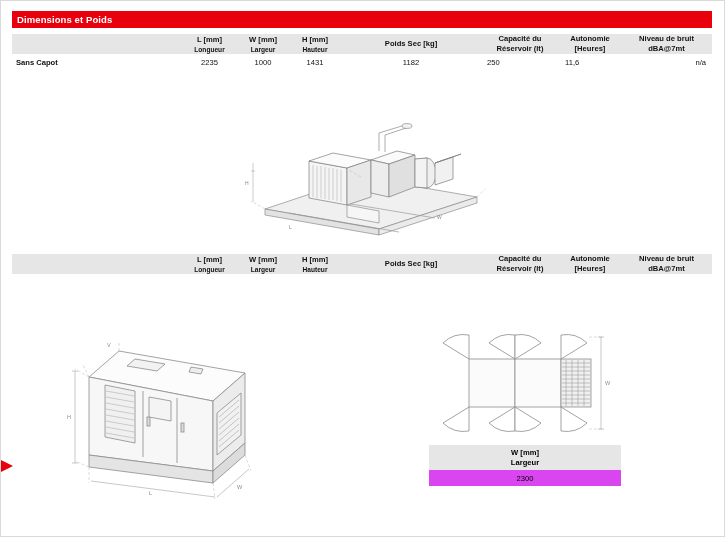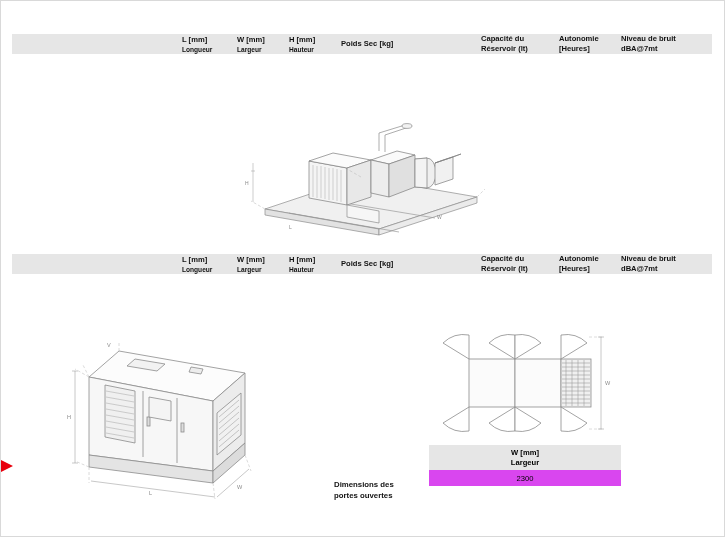--- a/index.html
+++ b/index.html
@@ -48,20 +48,21 @@
     border-collapse: collapse;
     table-layout: fixed;
   }
   .spec-table td {
     padding: 0;
     vertical-align: middle;
   }
   .hdr-row td {
     background: #e6e6e6;
     height: 16px;
+    text-align: center;
     font-weight: bold;
     font-size: 7.6px;
     line-height: 10px;
     color: #111;
   }
   .hdr-row td.blank {
     background: #e6e6e6;
   }
   .hdr-sub {
     display: block;
@@ -145,20 +146,21 @@
     top: 458px;
     width: 14px;
     height: 14px;
   }
 </style>
 </head>
 <body>
 
 <div class="page">
 
+  <div class="title-bar">Dimensions et Poids</div>
 
   <table class="spec-table" style="left:11px; top:33px; width:700px;">
     <colgroup>
       <col style="width:170px">
       <col style="width:55px">
       <col style="width:52px">
       <col style="width:52px">
       <col style="width:140px">
       <col style="width:78px">
       <col style="width:62px">
@@ -187,20 +189,30 @@
         <span class="hdr-main">Réservoir  (lt)</span>
       </td>
       <td>
         <span class="hdr-main">Autonomie</span>
         <span class="hdr-main">[Heures]</span>
       </td>
       <td>
         <span class="hdr-main">Niveau de bruit</span>
         <span class="hdr-main">dBA@7mt</span>
       </td>
+    </tr>
+    <tr class="val-row">
+      <td class="label">Sans Capot</td>
+      <td>2235</td>
+      <td>1000</td>
+      <td>1431</td>
+      <td>1182</td>
+      <td class="leftpad">250</td>
+      <td class="leftpad">11,6</td>
+      <td class="right">n/a</td>
     </tr>
   </tbody>
     </table>
 
   <div class="drawing" style="left:228px; top:100px;">
     <svg width="260" height="135" viewBox="0 0 260 135">
       <g fill="none" stroke="#9a9a9a" stroke-width="0.7">
 
         <polygon points="36,108 150,128 248,96 132,76" fill="#f0f0f0" stroke="#8c8c8c"></polygon>
         <polygon points="36,108 36,114 150,134 150,128" fill="#e2e2e2" stroke="#8c8c8c"></polygon>
@@ -423,24 +435,20 @@
           <line x1="160" y1="4" x2="174" y2="4"></line>
           <line x1="160" y1="96" x2="174" y2="96"></line>
         </g>
       </g>
       <g fill="#8a8a8a" font-size="5.5" font-family="Liberation Sans, sans-serif">
         <text x="176" y="52">W</text>
       </g>
     </svg>
   </div>
 
-  <div class="doors-caption">
-    <span>Dimensions des</span><br>
-    <span>portes ouvertes</span>
-  </div>
 
   <table class="doors-table">
     <tbody>
         <tr class="doors-hdr">
       <td>
         <span class="hdr-main">W [mm]</span>
         <span class="hdr-main">Largeur</span>
       </td>
     </tr>
     <tr class="doors-val">

